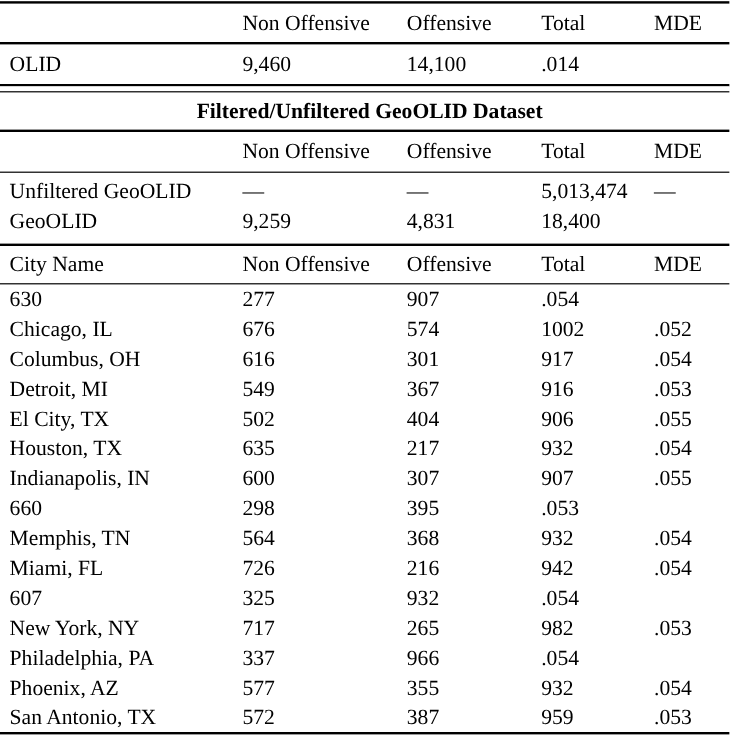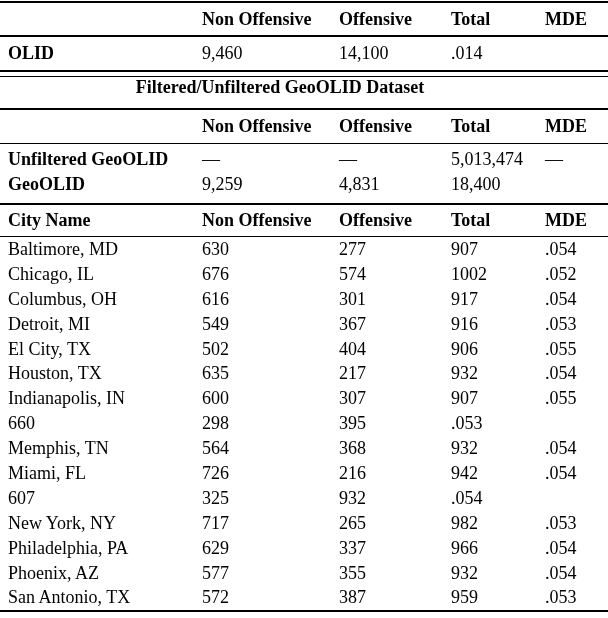--- a/index.html
+++ b/index.html
@@ -33,28 +33,28 @@
   .top-pad {
     height: 1px;
   }
   .row {
     display: grid;
     grid-template-columns: 194px 137px 112px 94px 60px;
     padding-left: 8px;
     align-items: center;
     box-sizing: border-box;
   }
-  .bold { font-weight: bold; }
+  .bold { font-weight: normal; }
   .hdr-row { height: 32px; }
   .olid-row { height: 33px; }
   .section-title-row {
     height: 31px;
     display: flex;
-    align-items: flex-start;
-    padding-left: 81px;
+    align-items: center;
+    padding-left: 109px;
     box-sizing: border-box;
   }
   .section-title-inner {
     width: 398px;
     text-align: center;
     font-weight: bold;
   }
   .hdr2-row { height: 33px; }
   .geo-row { height: 27px; }
   .geo-pad { height: 5px; }
@@ -131,21 +131,20 @@
   <div class="row city-hdr-row">
     <div class="cell bold">City Name</div>
     <div class="cell bold">Non Offensive</div>
     <div class="cell bold">Offensive</div>
     <div class="cell bold">Total</div>
     <div class="cell bold">MDE</div>
   </div>
   <div class="rule"></div>
 
   <div class="city-row">
-    <div class="cell">Baltimore, MD</div>
     <div class="cell">630</div>
     <div class="cell">277</div>
     <div class="cell">907</div>
     <div class="cell">.054</div>
   </div>
   <div class="city-row">
     <div class="cell">Chicago, IL</div>
     <div class="cell">676</div>
     <div class="cell">574</div>
     <div class="cell">1002</div>
@@ -214,21 +213,20 @@
   </div>
   <div class="city-row">
     <div class="cell">New York, NY</div>
     <div class="cell">717</div>
     <div class="cell">265</div>
     <div class="cell">982</div>
     <div class="cell">.053</div>
   </div>
   <div class="city-row">
     <div class="cell">Philadelphia, PA</div>
-    <div class="cell">629</div>
     <div class="cell">337</div>
     <div class="cell">966</div>
     <div class="cell">.054</div>
   </div>
   <div class="city-row">
     <div class="cell">Phoenix, AZ</div>
     <div class="cell">577</div>
     <div class="cell">355</div>
     <div class="cell">932</div>
     <div class="cell">.054</div>

